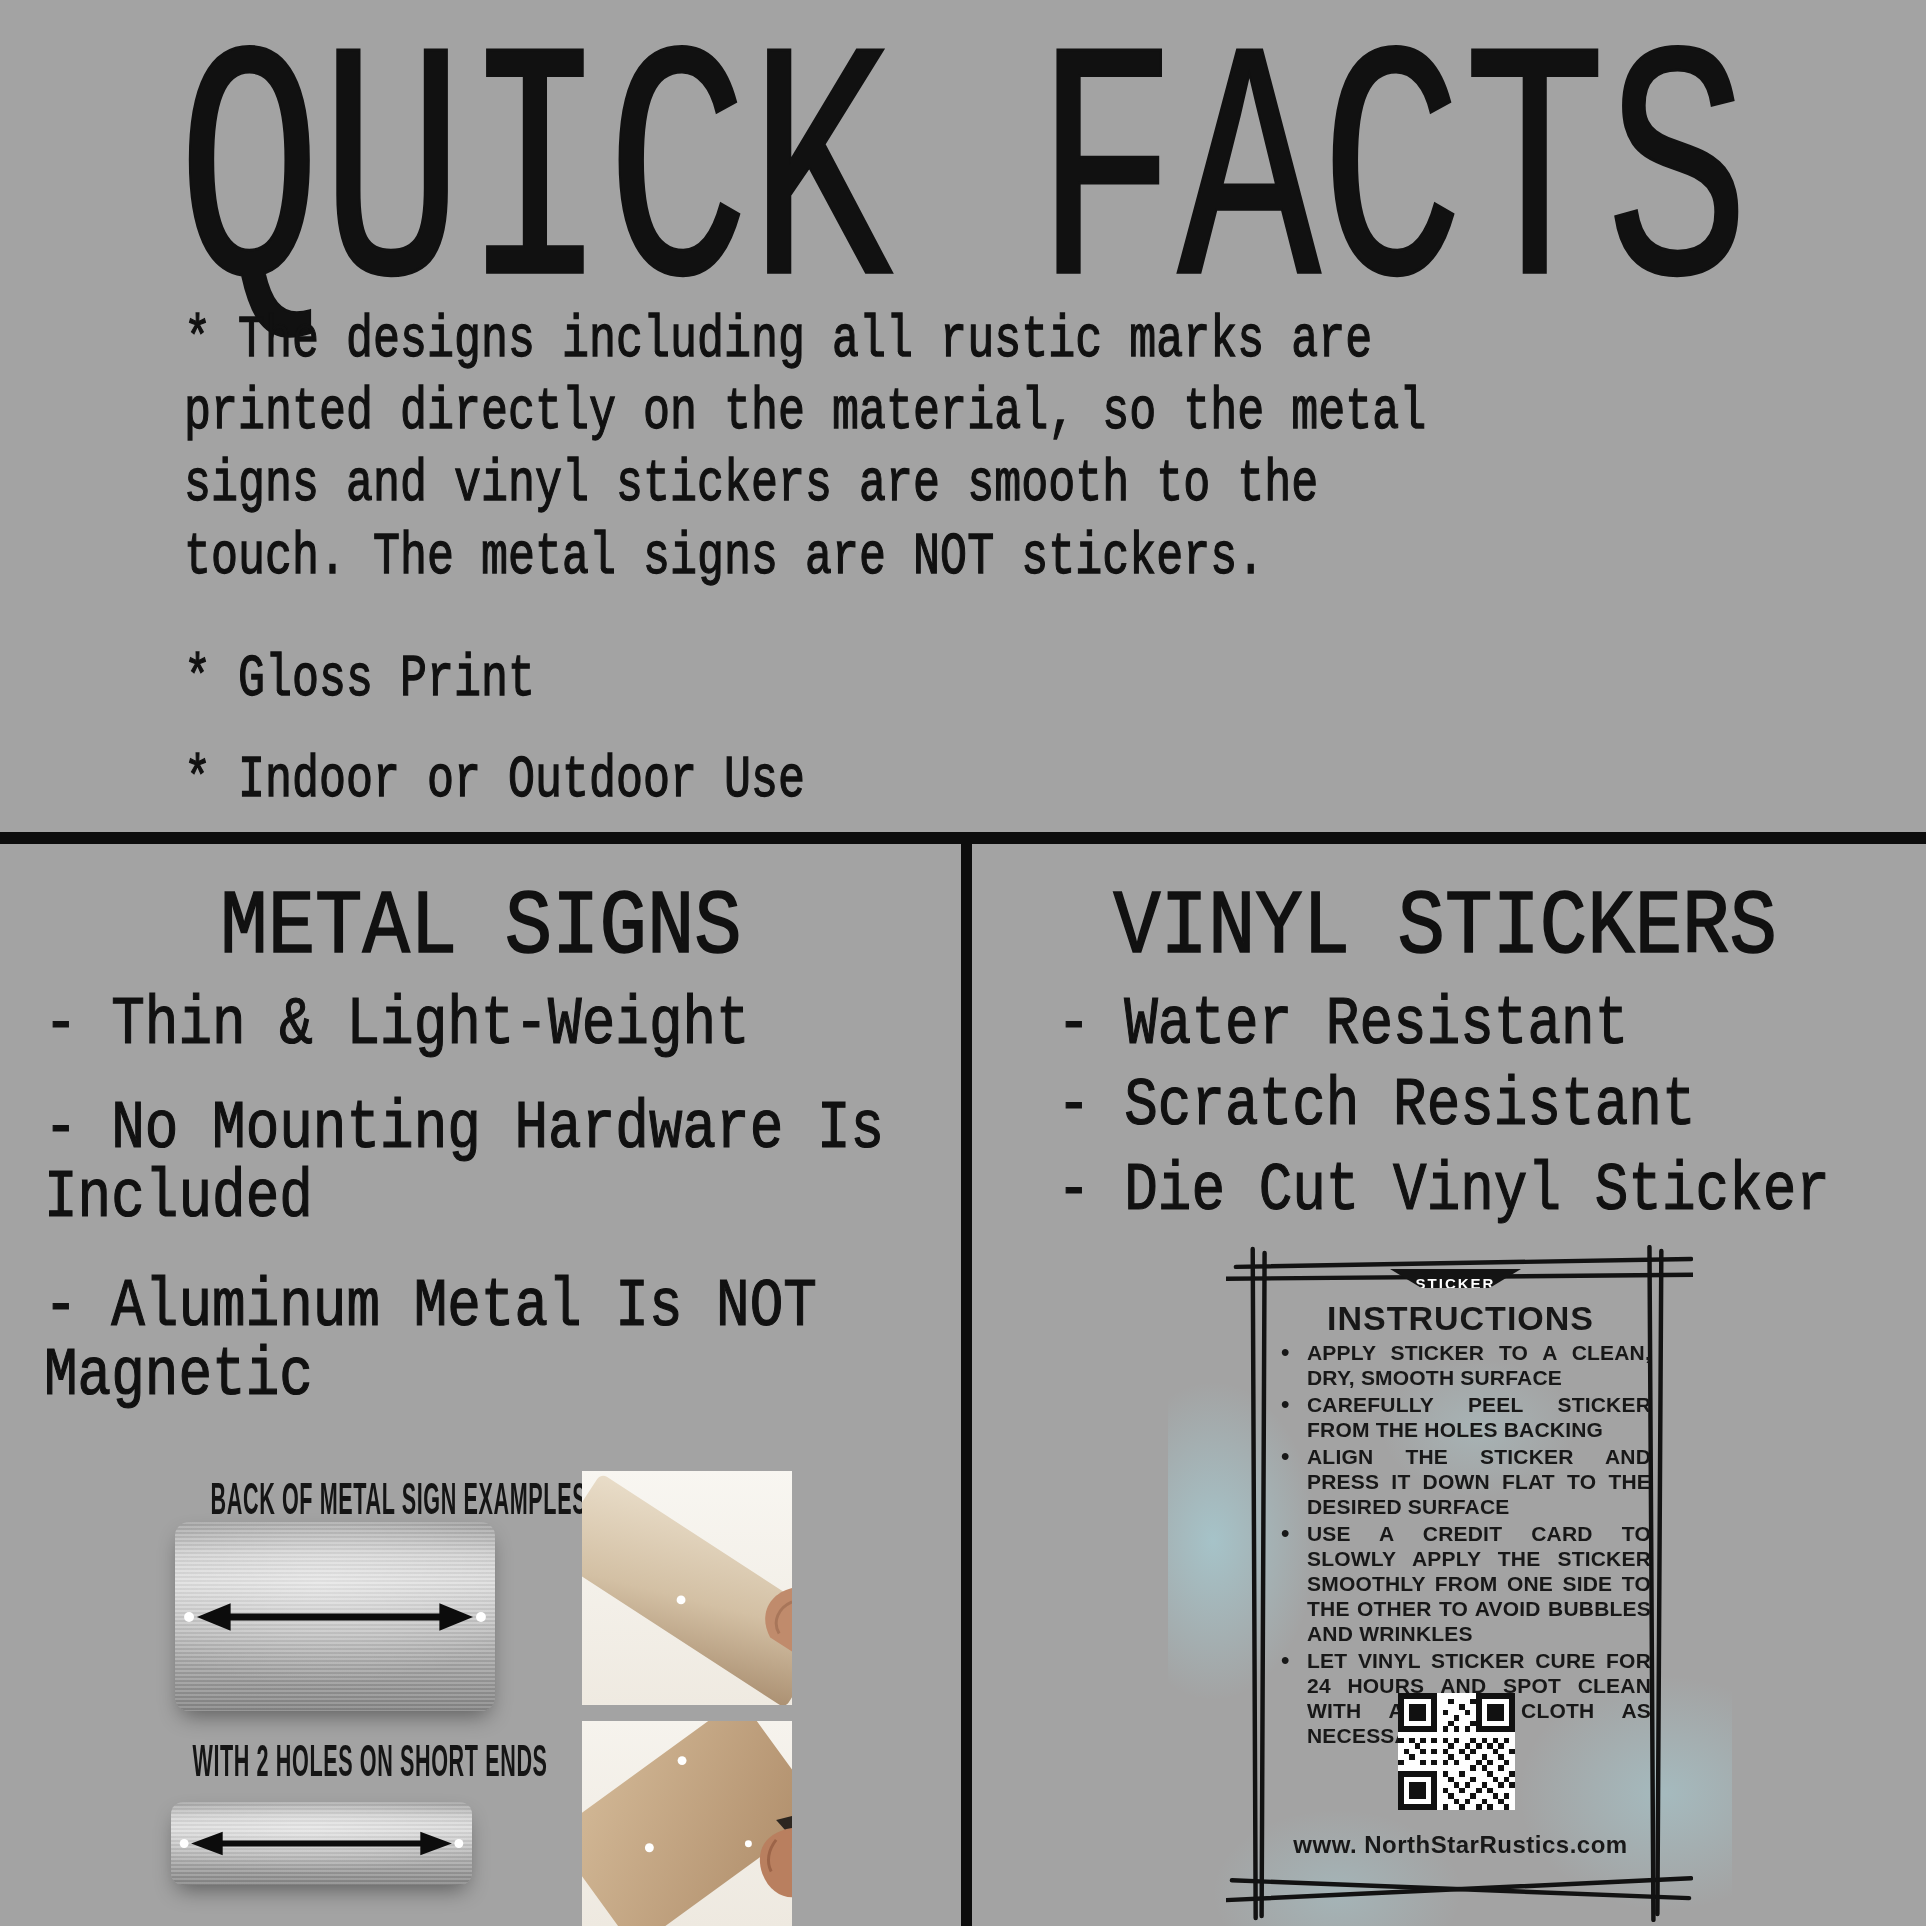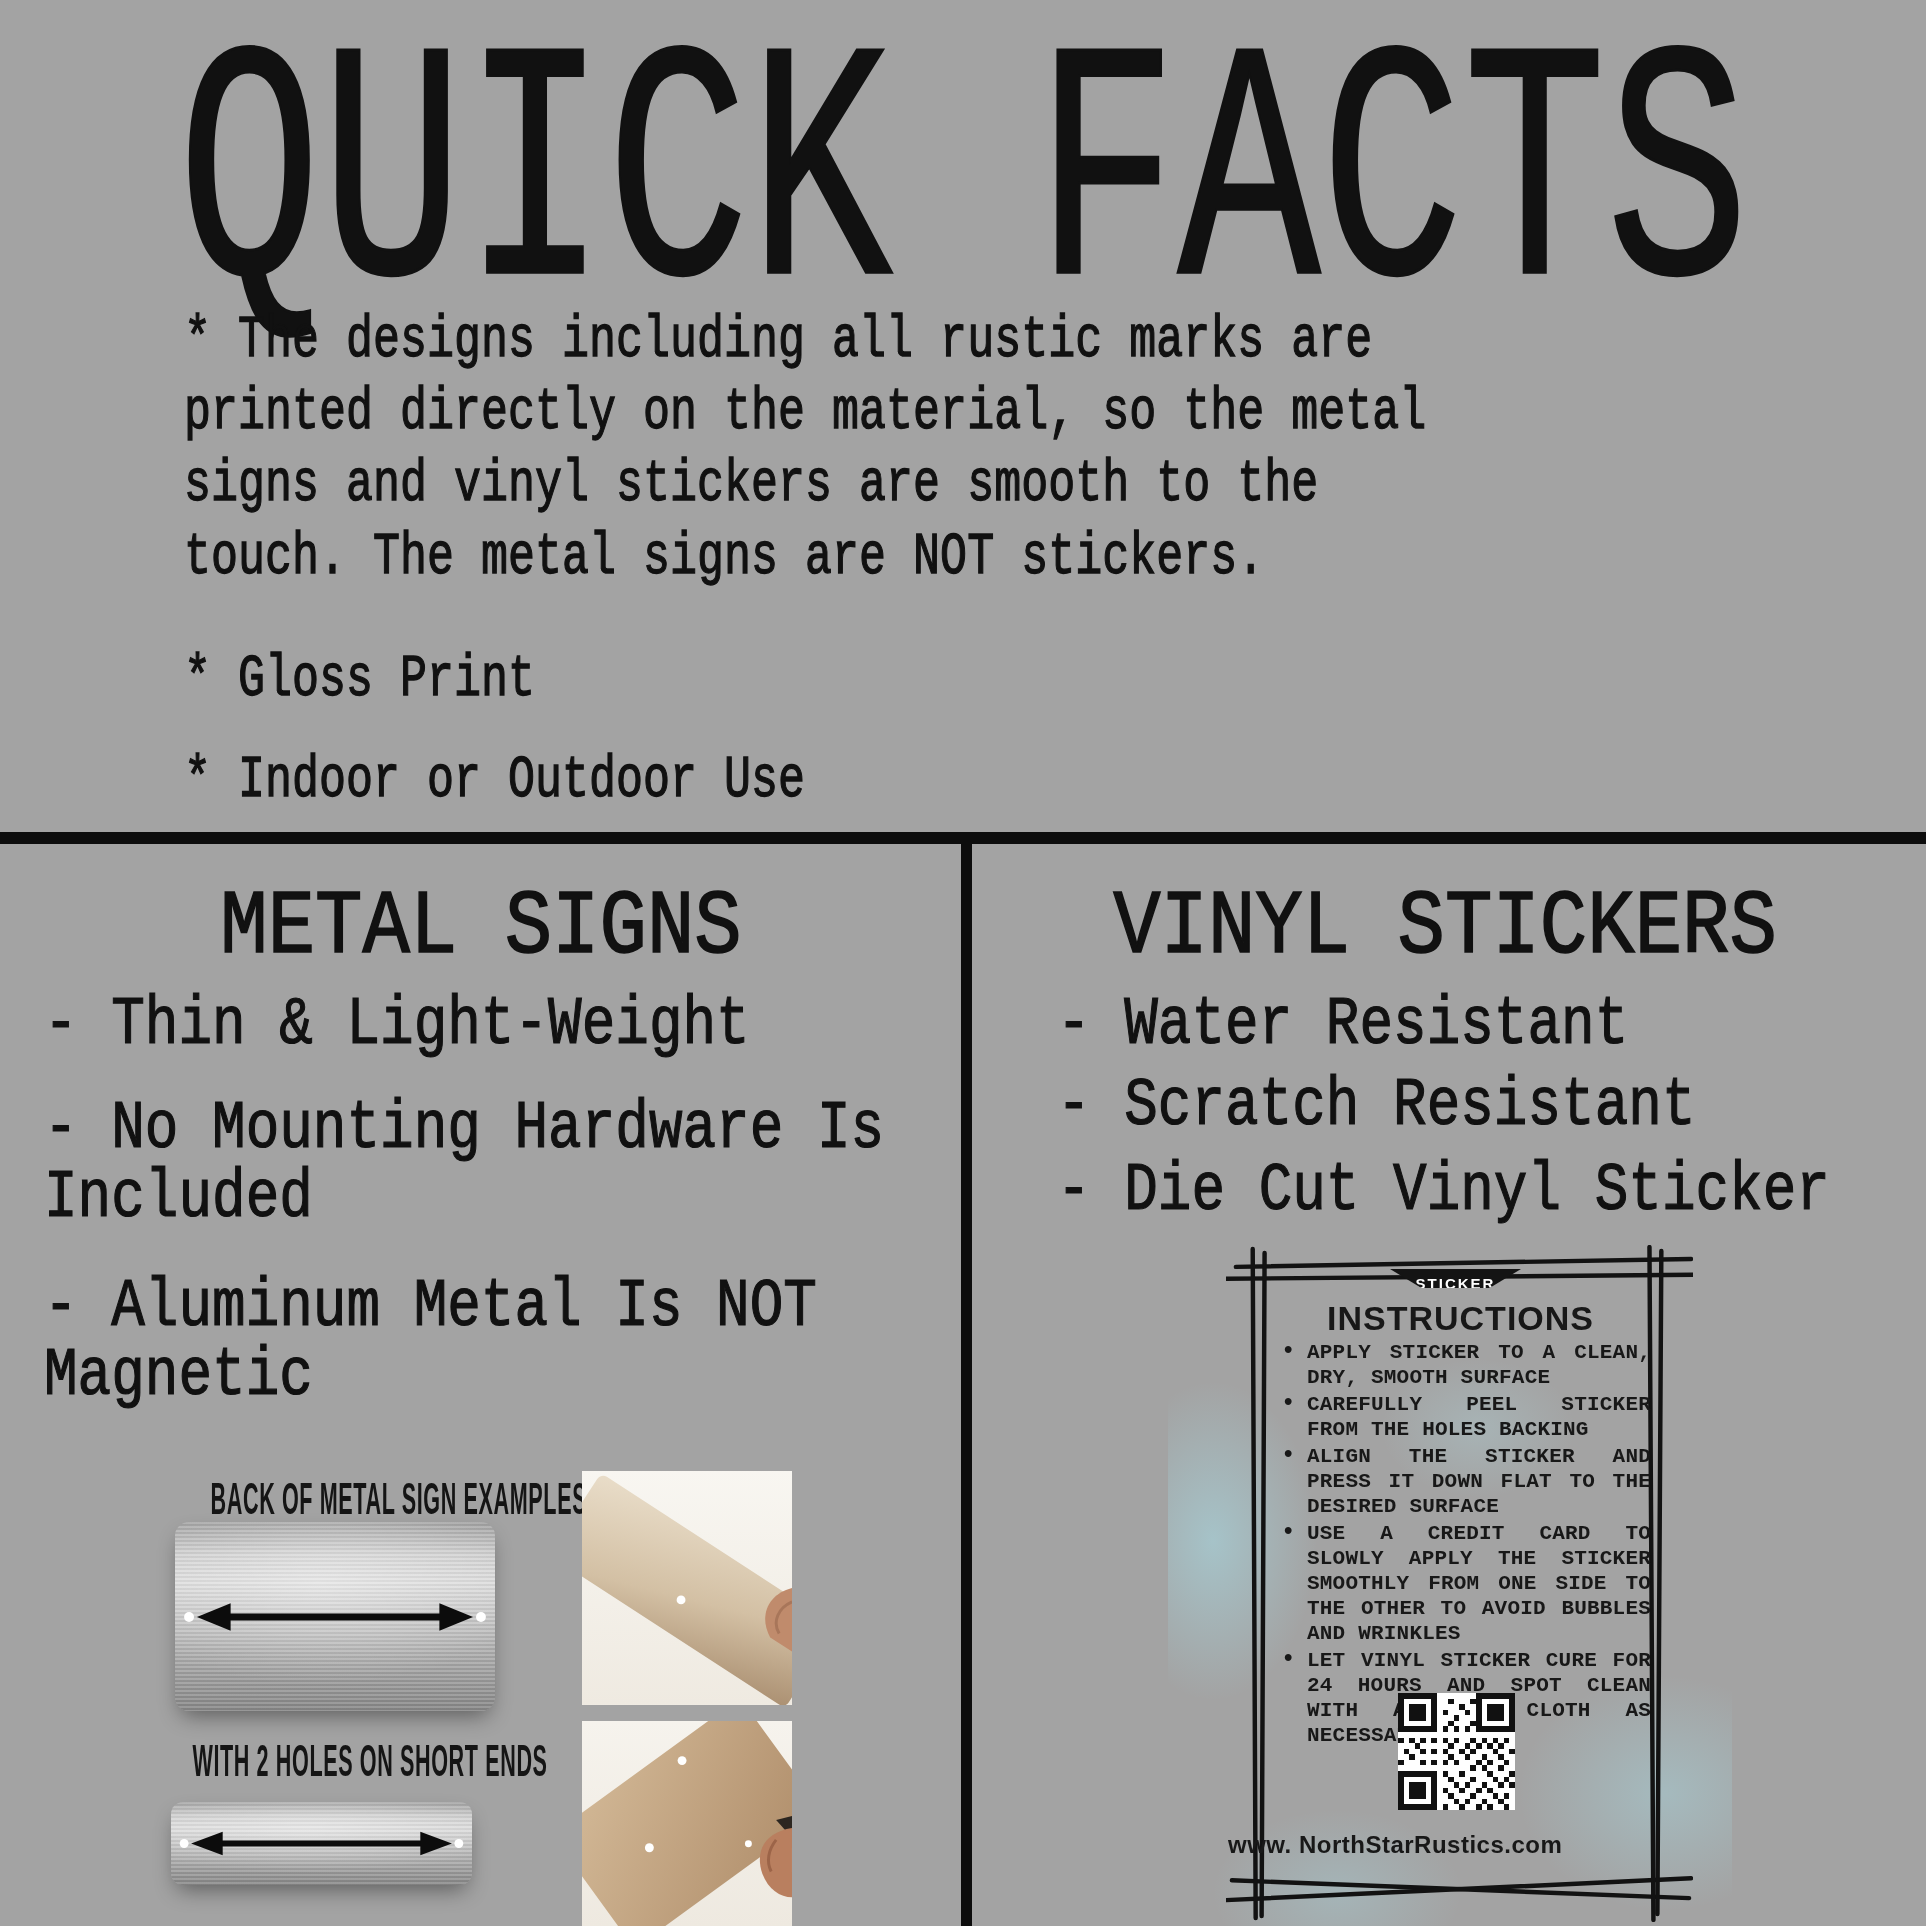--- a/index.html
+++ b/index.html
@@ -79,31 +79,31 @@
     position:absolute;left:1228px;width:465px;top:1299px;text-align:center;
     font-family:"Liberation Sans","DejaVu Sans",sans-serif;
     font-weight:700;font-size:34px;letter-spacing:1px;color:#181818;
   }
   .card-list{
     position:absolute;left:1279px;top:1340px;width:372px;
     margin:0;padding:0;list-style:none;
   }
   .card-list li{
     position:relative;padding-left:28px;margin:0 0 2px 0;
-    font-family:Liberation Mono, monospace;
+    font-family:Liberation Sans, sans-serif;
     font-weight:700;font-size:21px;line-height:25px;
     letter-spacing:0.2px;color:#181818;
     text-align:justify;text-align-last:left;
   }
   .card-list li::before{
     content:"\2022";position:absolute;left:2px;top:-1px;font-size:24px;
   }
   .qr{position:absolute;left:1398px;top:1693px;width:117px;height:117px;}
   .card-website{
-    position:absolute;left:1228px;width:465px;top:1831px;
+    position:absolute;left:1228px;width:465px;top:1831px;text-align:center;
     font-family:"Liberation Sans","DejaVu Sans",sans-serif;
     font-weight:700;font-size:24px;color:#181818;letter-spacing:0.5px;
   }
 </style>
 </head>
 <body>
 
 <div class="page">
 
   <div class="tw main-title">QUICK FACTS</div>

